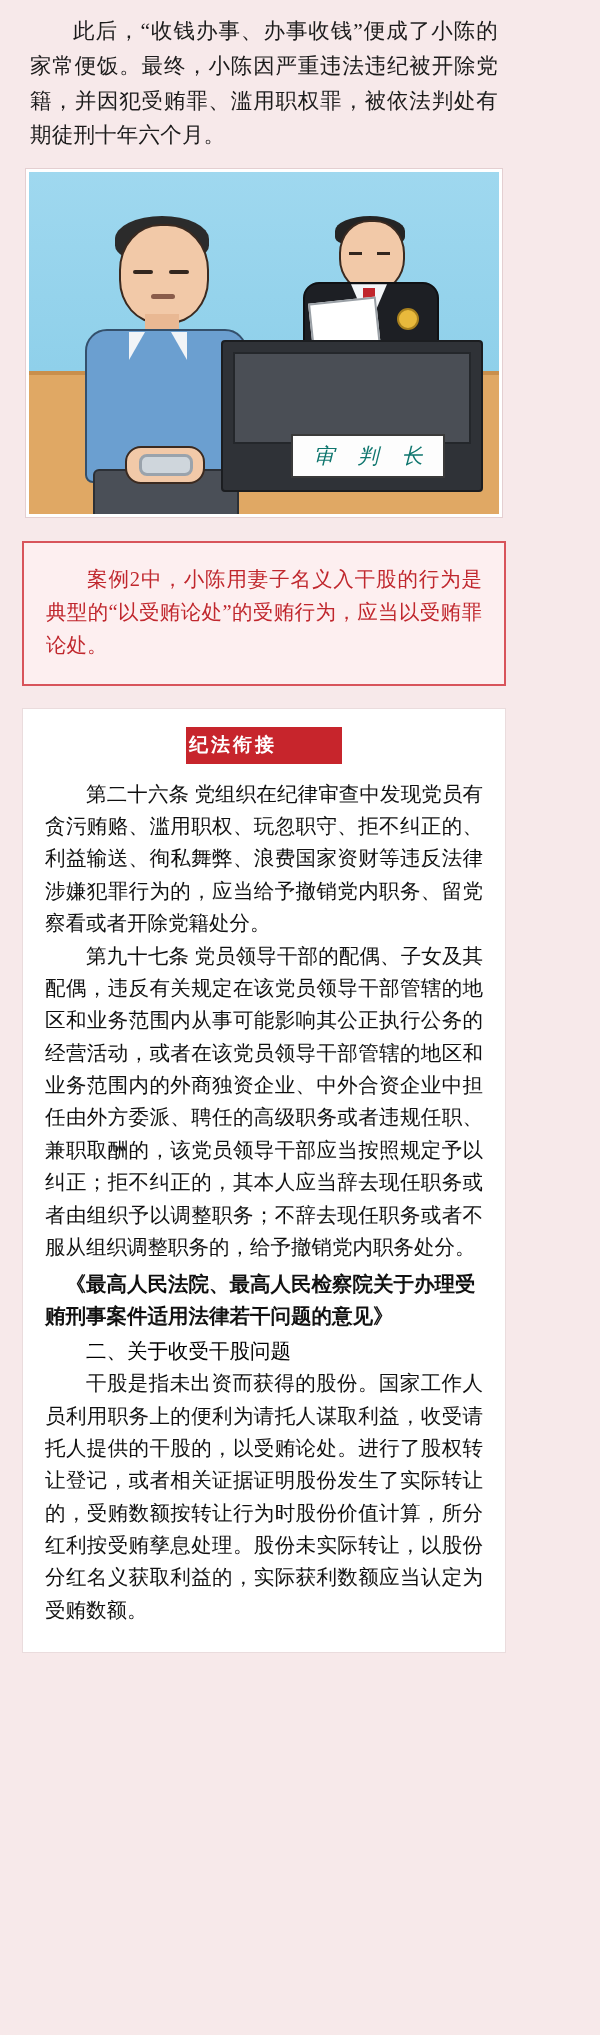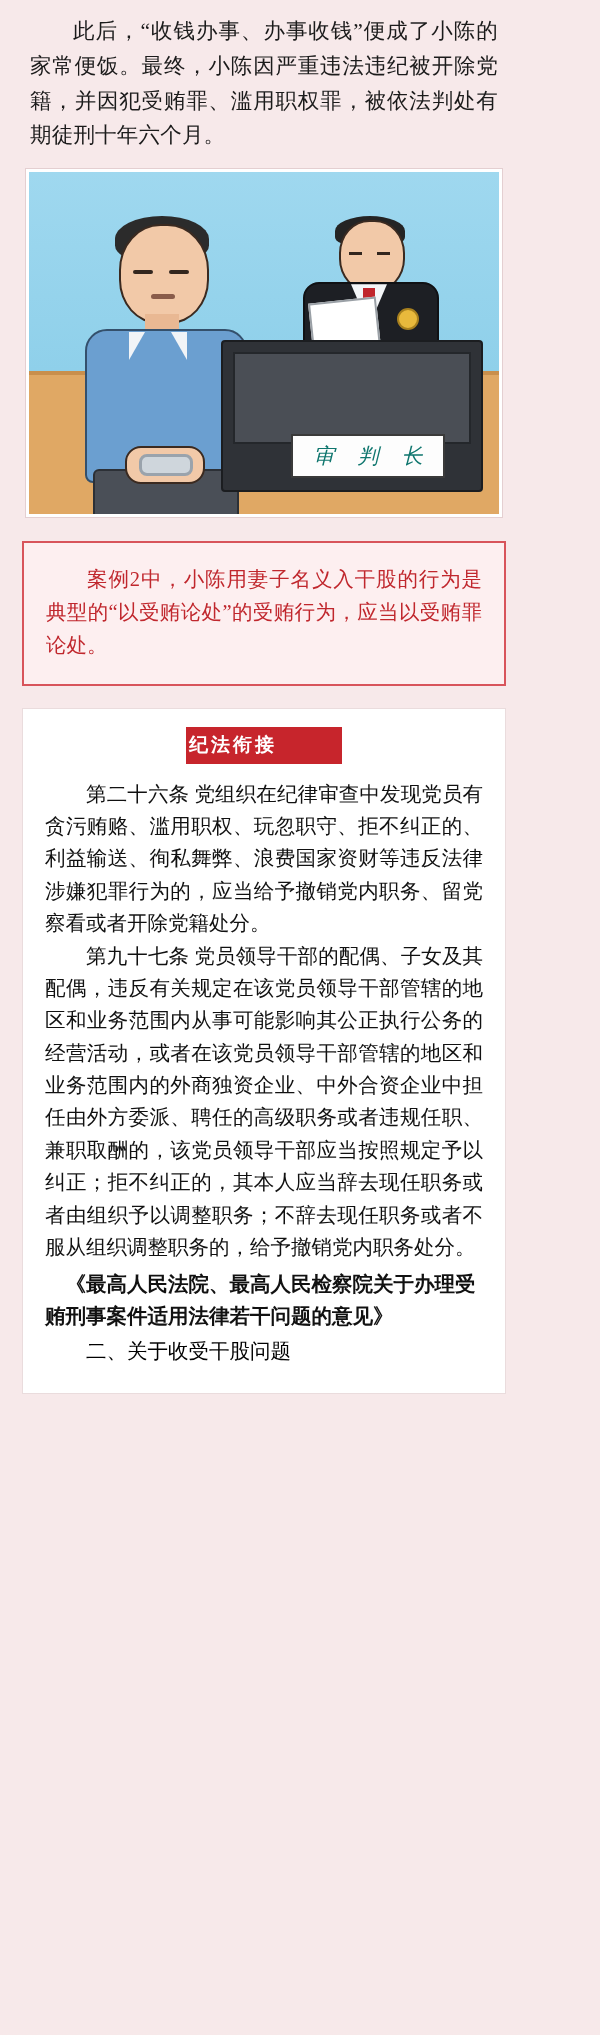--- a/index.html
+++ b/index.html
@@ -372,15 +372,16 @@
   </div>
 
   <div class="laws">
     <div class="section-badge">纪法衔接</div>
 
     <p class="body">第二十六条 党组织在纪律审查中发现党员有贪污贿赂、滥用职权、玩忽职守、拒不纠正的、利益输送、徇私舞弊、浪费国家资财等违反法律涉嫌犯罪行为的，应当给予撤销党内职务、留党察看或者开除党籍处分。</p>
     <p class="body">第九十七条 党员领导干部的配偶、子女及其配偶，违反有关规定在该党员领导干部管辖的地区和业务范围内从事可能影响其公正执行公务的经营活动，或者在该党员领导干部管辖的地区和业务范围内的外商独资企业、中外合资企业中担任由外方委派、聘任的高级职务或者违规任职、兼职取酬的，该党员领导干部应当按照规定予以纠正；拒不纠正的，其本人应当辞去现任职务或者由组织予以调整职务；不辞去现任职务或者不服从组织调整职务的，给予撤销党内职务处分。</p>
 
     <div class="law-title block">《最高人民法院、最高人民检察院关于办理受贿刑事案件适用法律若干问题的意见》</div>
     <p class="sub">二、关于收受干股问题</p>
+    <p class="body">干股是指未出资而获得的股份。国家工作人员利用职务上的便利为请托人谋取利益，收受请托人提供的干股的，以受贿论处。进行了股权转让登记，或者相关证据证明股份发生了实际转让的，受贿数额按转让行为时股份价值计算，所分红利按受贿孳息处理。股份未实际转让，以股份分红名义获取利益的，实际获利数额应当认定为受贿数额。</p>
   </div>
 
 </div>
 
 </body></html>

